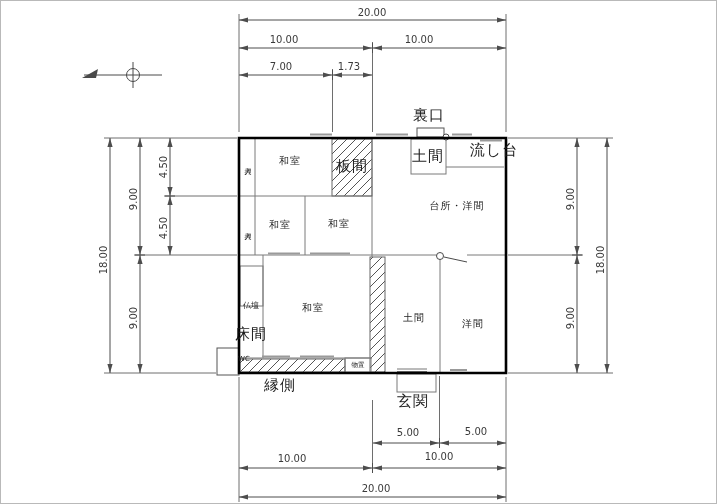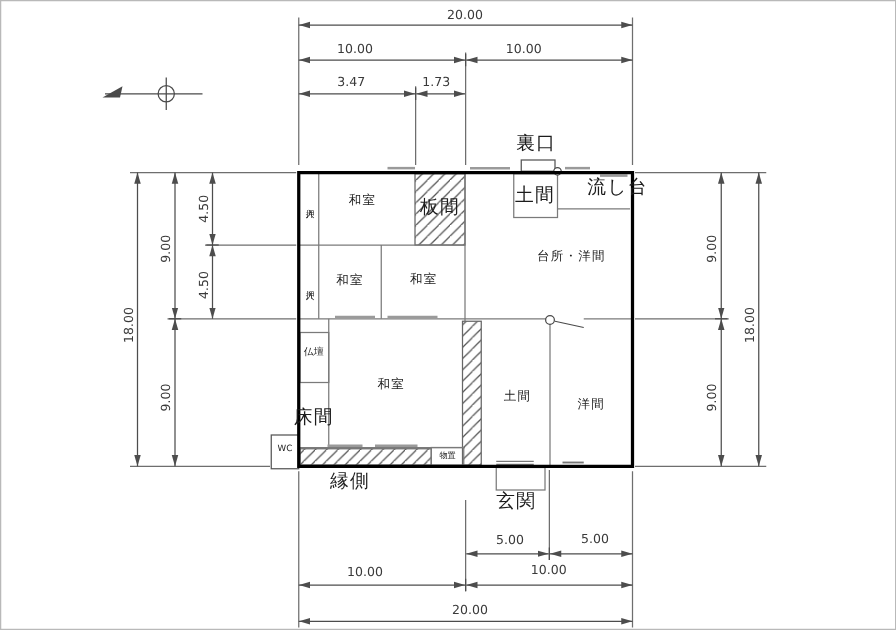--- a/index.html
+++ b/index.html
@@ -8,22 +8,22 @@
     font-family:"DejaVu Sans",sans-serif;overflow:hidden;
   }
   .frame{position:absolute;inset:0;border:1px solid #b9b9b9;pointer-events:none;}
   svg{position:absolute;left:0;top:0;}
   .lbl{
     position:absolute;transform:translate(-50%,-50%);
     font-size:10px;color:#1c1c1c;white-space:nowrap;line-height:1;
     letter-spacing:1px;
   }
   .lbl.s9{font-size:15px;}
-  .lbl.s8{font-size:8px;letter-spacing:0;}
-  .lbl.s7{font-size:7px;letter-spacing:0;}
+  .lbl.s8{font-size:8px;letter-spacing:0;margin-top:24px;}
+  .lbl.s7{font-size:7px;letter-spacing:0;margin-left:16px;}
   .lbl.s6{font-size:6.5px;letter-spacing:0;}
   .lbl.vert{
     writing-mode:vertical-rl;text-orientation:upright;
     font-size:7px;letter-spacing:0;line-height:1;
   }
   .dim{
     position:absolute;transform:translate(-50%,-50%);
     font-size:10px;color:#3a3a3a;white-space:nowrap;line-height:1;
   }
   .dim.rot{transform:translate(-50%,-50%) rotate(-90deg);}
@@ -169,21 +169,21 @@
   <div class="lbl" style="left:414px;top:318px">土間</div>
   <div class="lbl" style="left:473px;top:324px">洋間</div>
   <div class="lbl s9" style="left:280px;top:385px">縁側</div>
   <div class="lbl s6" style="left:358px;top:365px">物置</div>
   <div class="lbl s9" style="left:413px;top:401px">玄関</div>
   <div class="lbl s7" style="left:228px;top:359px">WC</div>
 
   <div class="dim" style="left:372px;top:13px">20.00</div>
   <div class="dim" style="left:284px;top:40px">10.00</div>
   <div class="dim" style="left:419px;top:40px">10.00</div>
-  <div class="dim" style="left:281px;top:67px">3.47</div>
+  <div class="dim" style="left:281px;top:67px">7.00</div>
   <div class="dim" style="left:349px;top:67px">1.73</div>
 
   <div class="dim rot" style="left:104px;top:260px">18.00</div>
   <div class="dim rot" style="left:134px;top:199px">9.00</div>
   <div class="dim rot" style="left:134px;top:318px">9.00</div>
   <div class="dim rot" style="left:164px;top:167px">4.50</div>
   <div class="dim rot" style="left:164px;top:228px">4.50</div>
 
   <div class="dim rot" style="left:571px;top:199px">9.00</div>
   <div class="dim rot" style="left:571px;top:318px">9.00</div>

